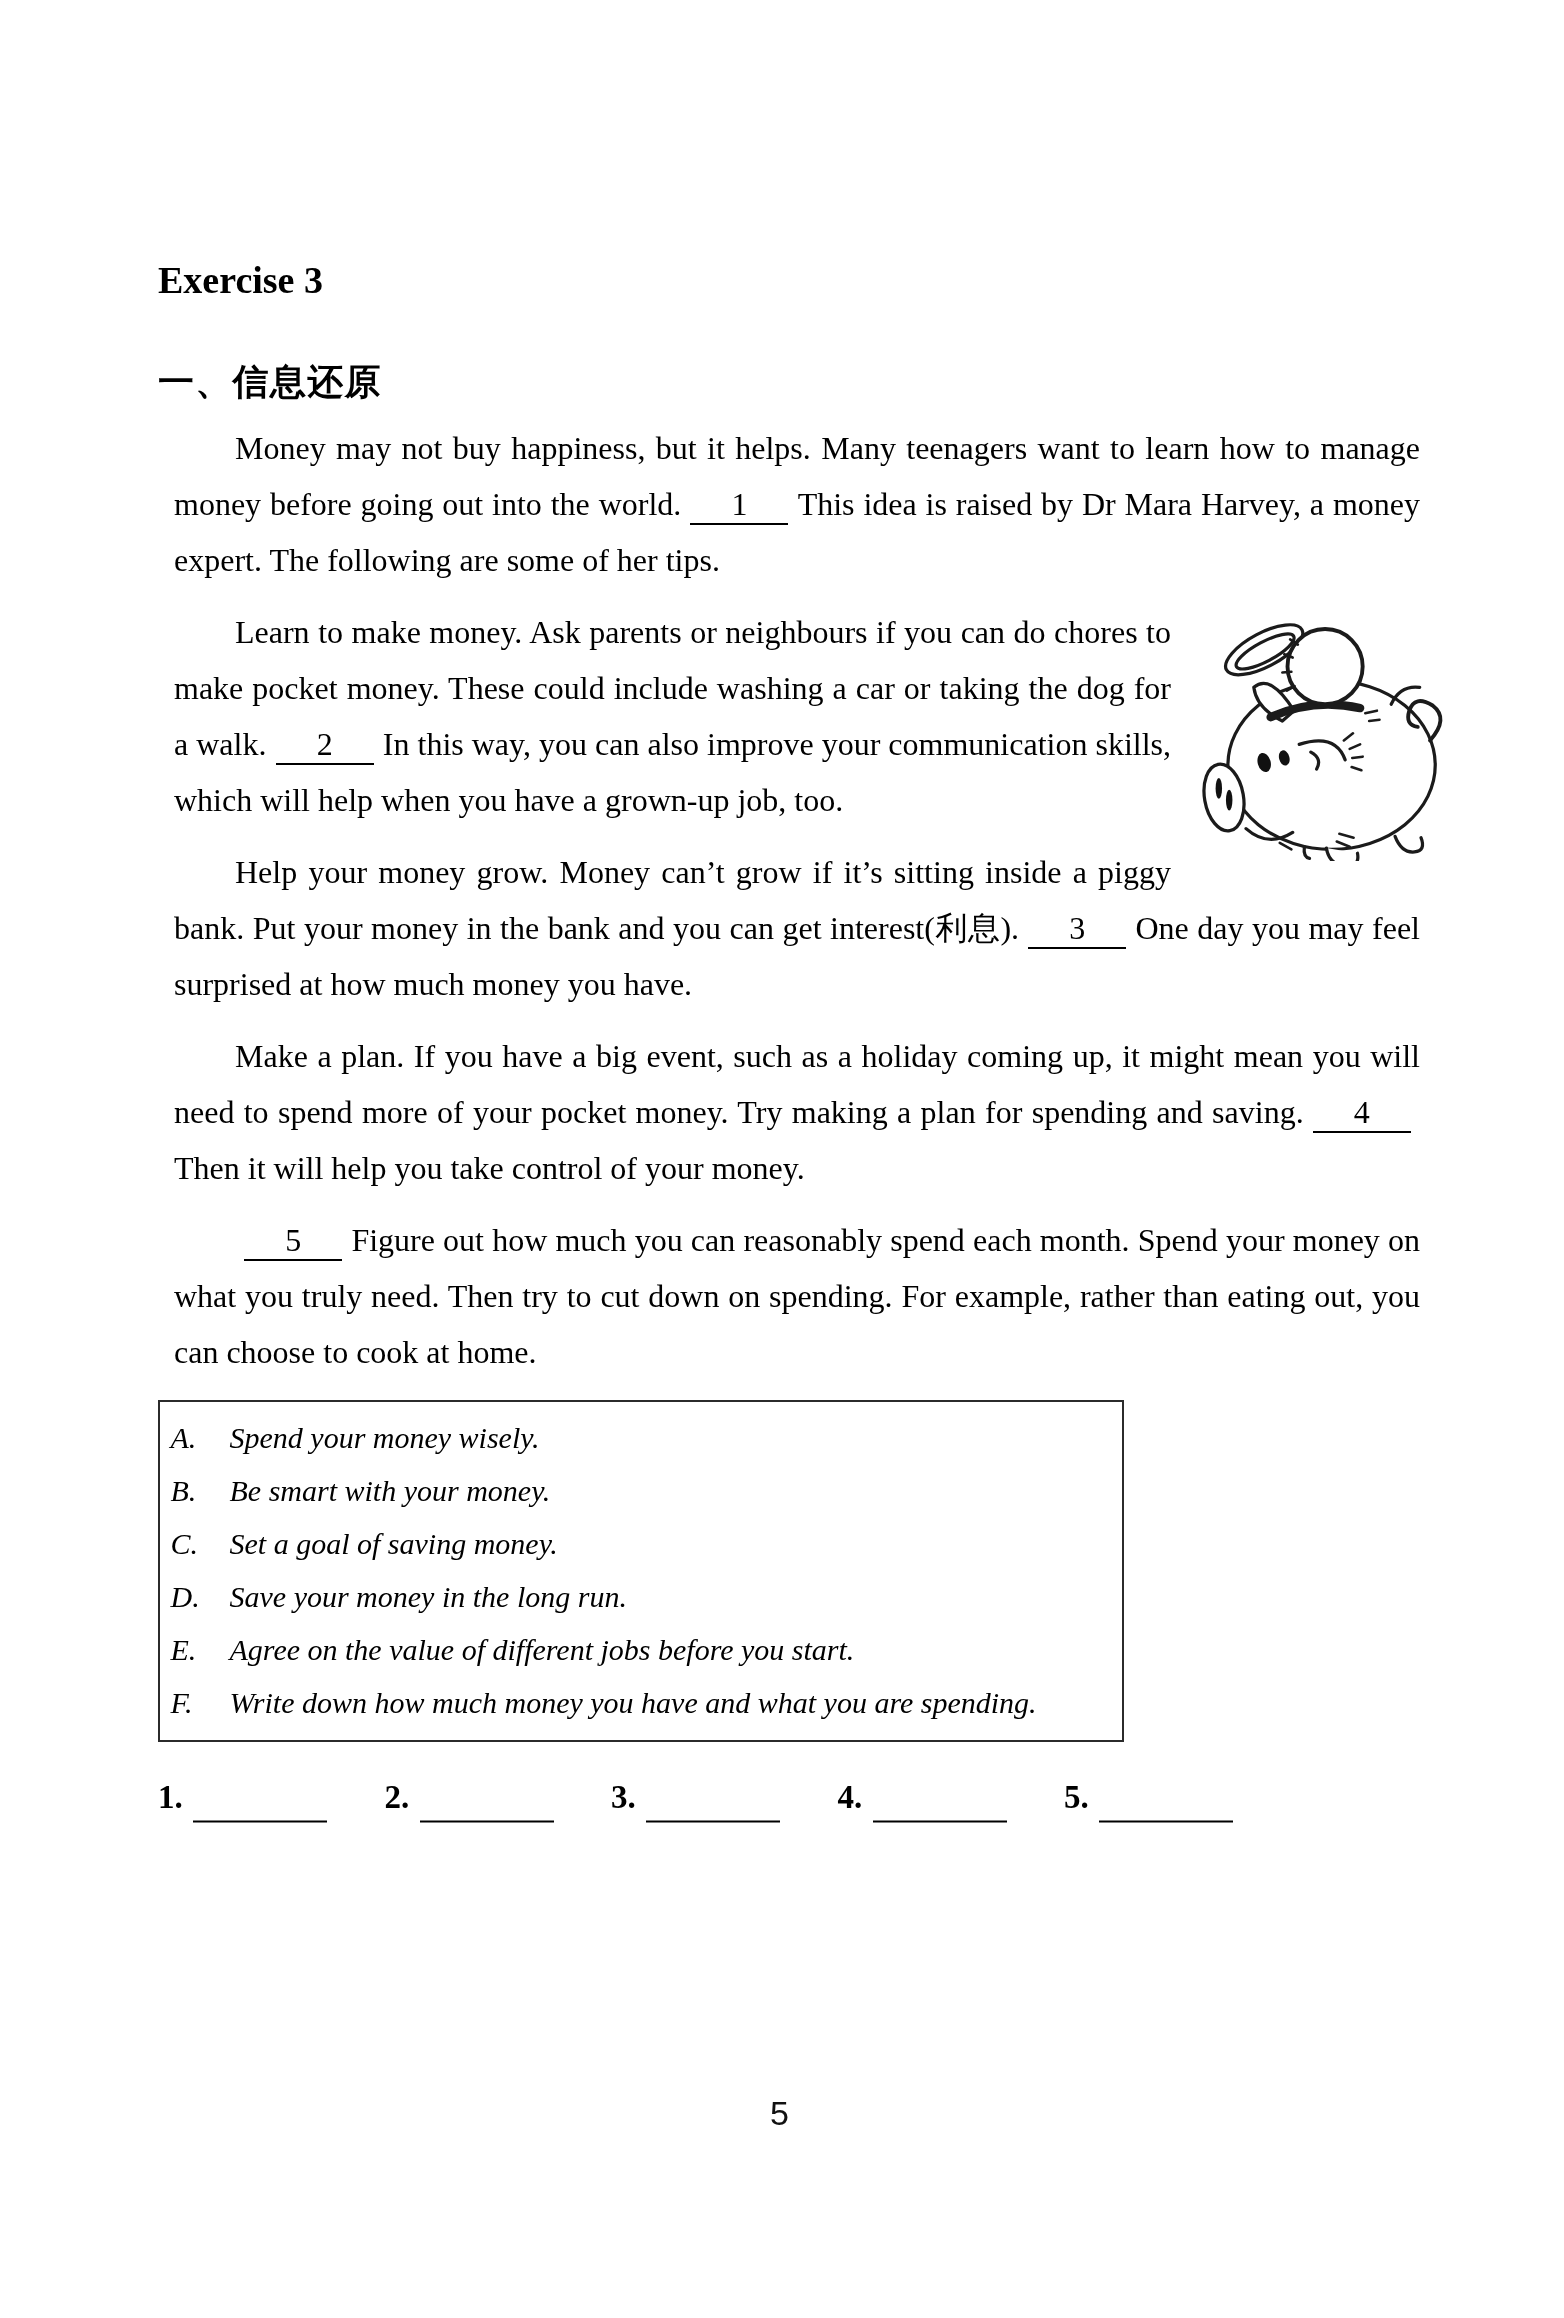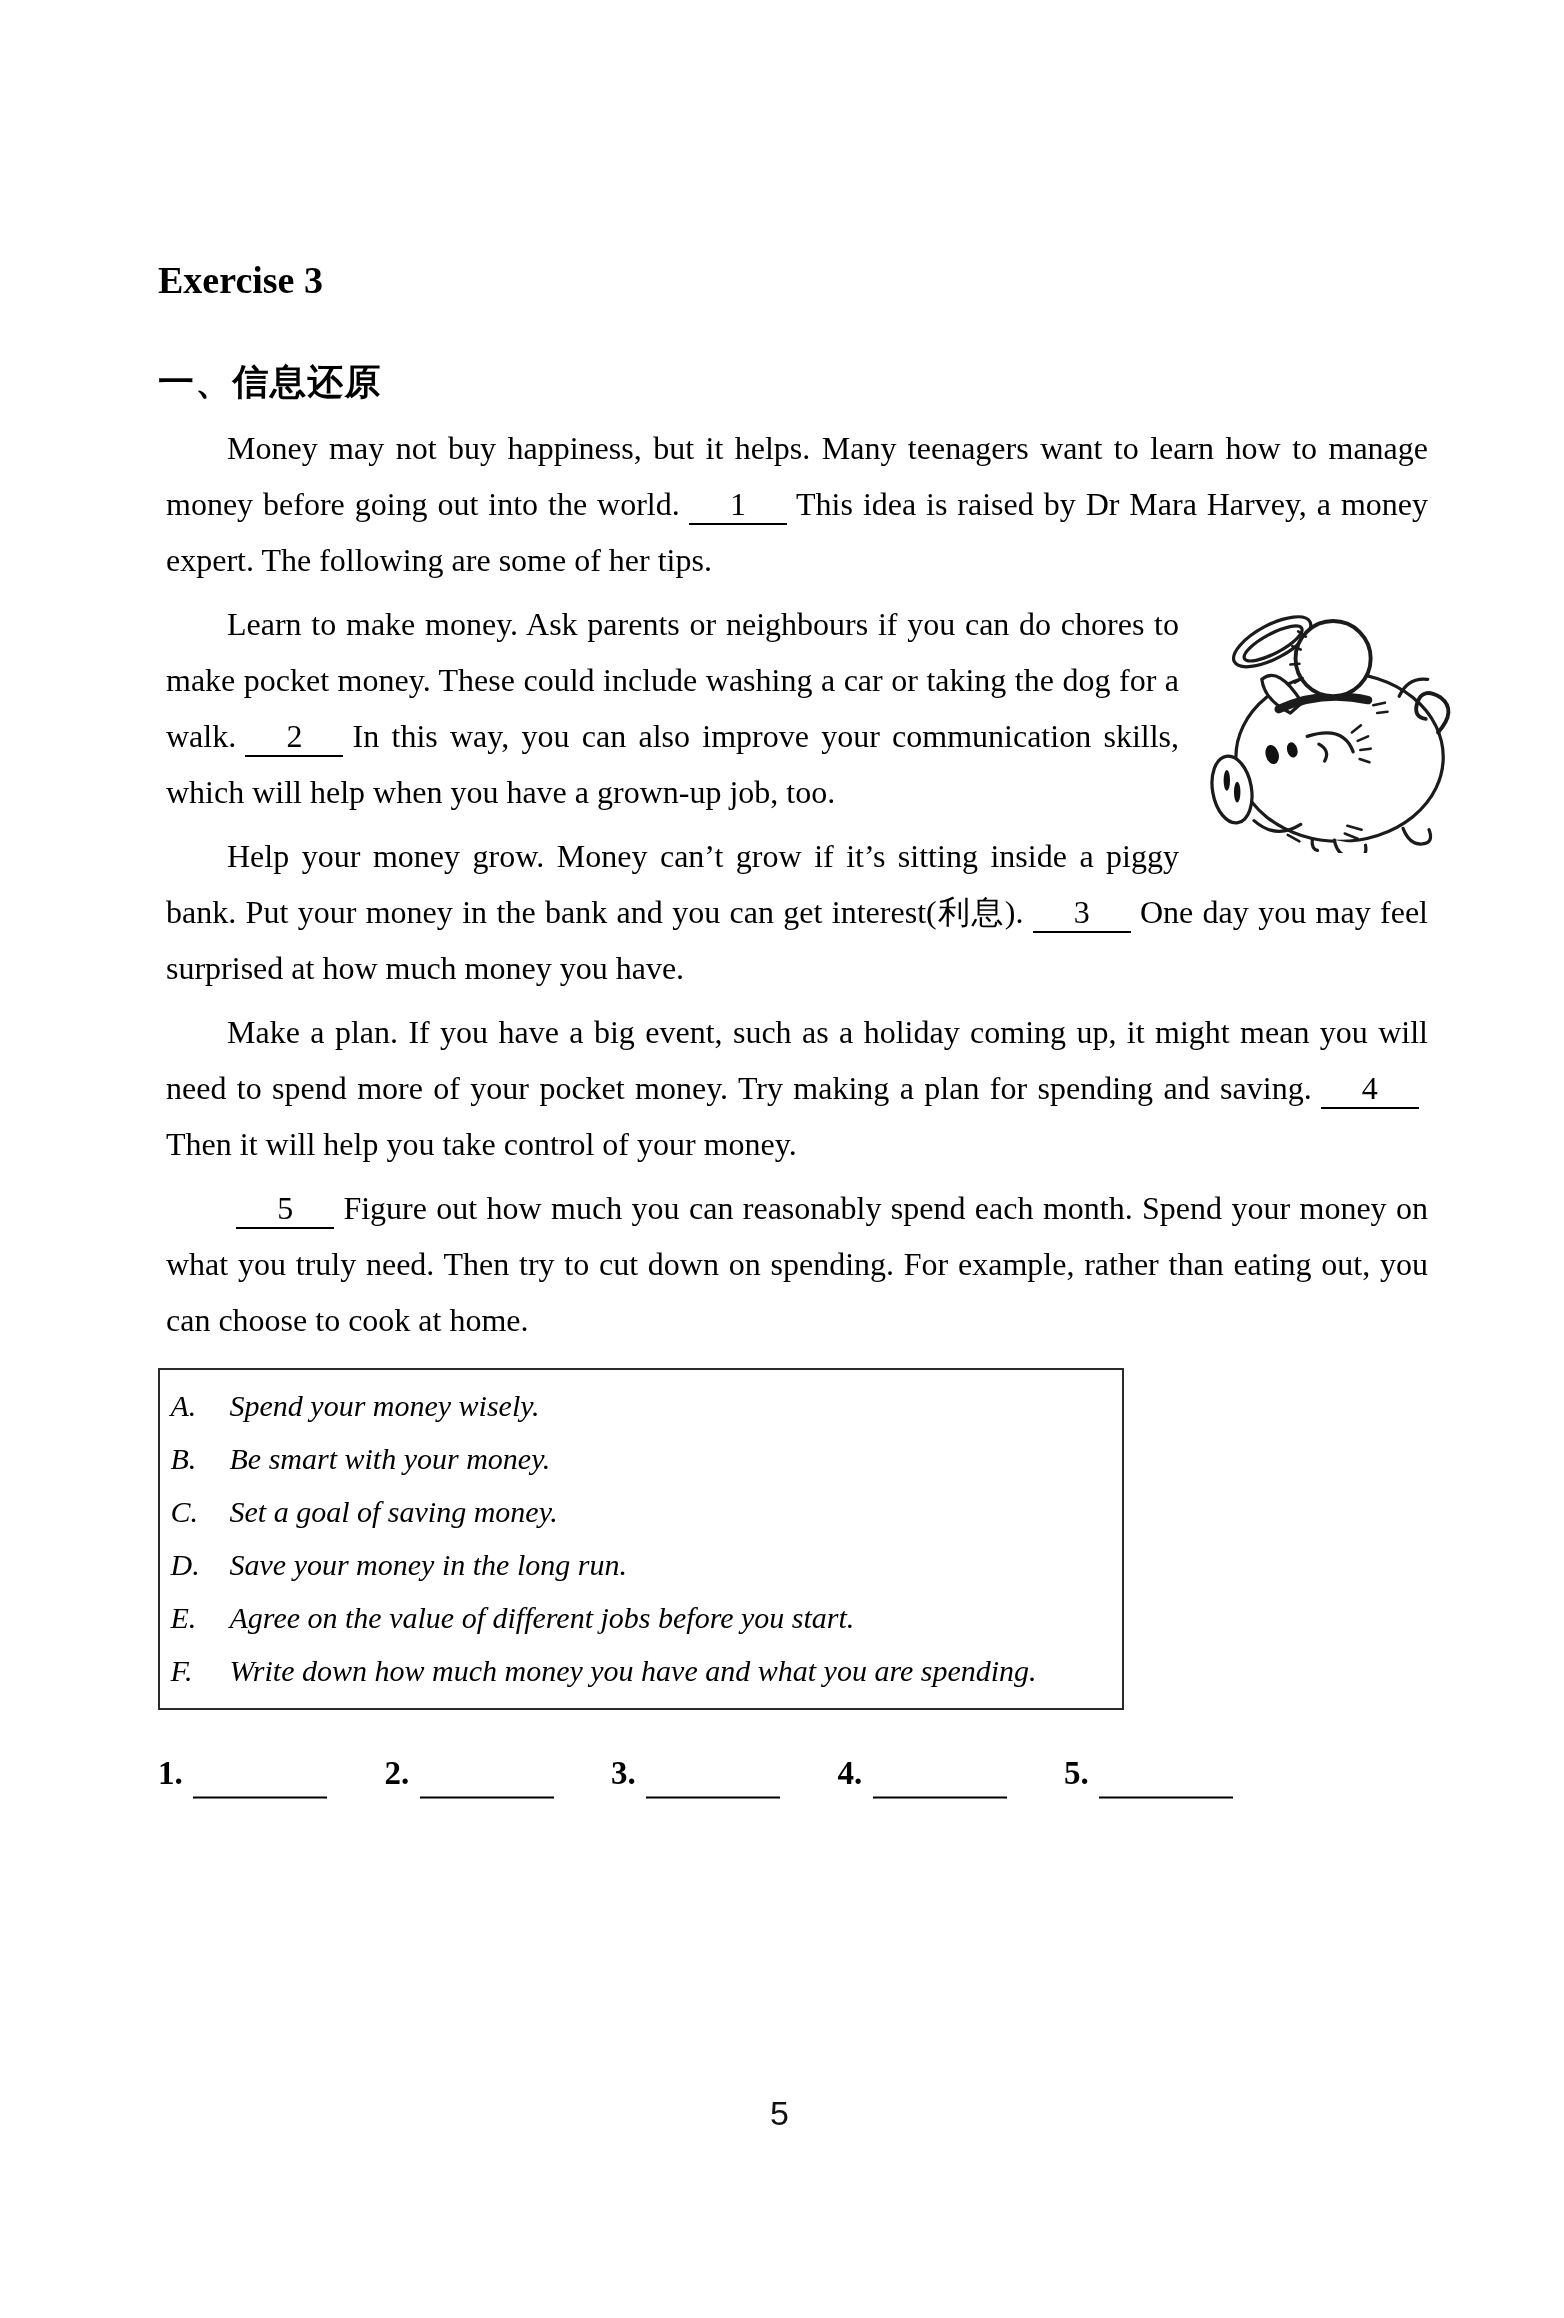--- a/index.html
+++ b/index.html
@@ -35,21 +35,21 @@
     font-weight: bold;
     margin: 16px 0 17px 0;
     letter-spacing: 1.3px;
     font-family: "Liberation Sans", "DejaVu Sans", sans-serif;
   }
   .para {
     font-size: 32px;
     line-height: 56px;
     text-align: justify;
     text-indent: 61px;
-    margin: 8px;
+    margin: 16px;
   }
   .blank {
     display: inline-block;
     min-width: 98px;
     text-align: center;
     text-indent: 0;
     line-height: 37px;
     border-bottom: 2px solid #000;
     margin: 0 9.2px;
   }
@@ -72,21 +72,21 @@
     font-size: 30px;
     line-height: 53px;
     white-space: nowrap;
     font-style: italic;
   }
   .opt-letter {
     display: inline-block;
     width: 59px;
   }
   .answers {
-    margin-top: 40px;
+    margin-top: 32px;
     font-size: 33px;
     line-height: 46px;
     font-weight: bold;
     white-space: nowrap;
   }
   .ans-item { display: inline-block; margin-right: 49px; }
   .ans-item:last-child { margin-right: 0; }
   .ans-line {
     display: inline-block;
     width: 134px;

